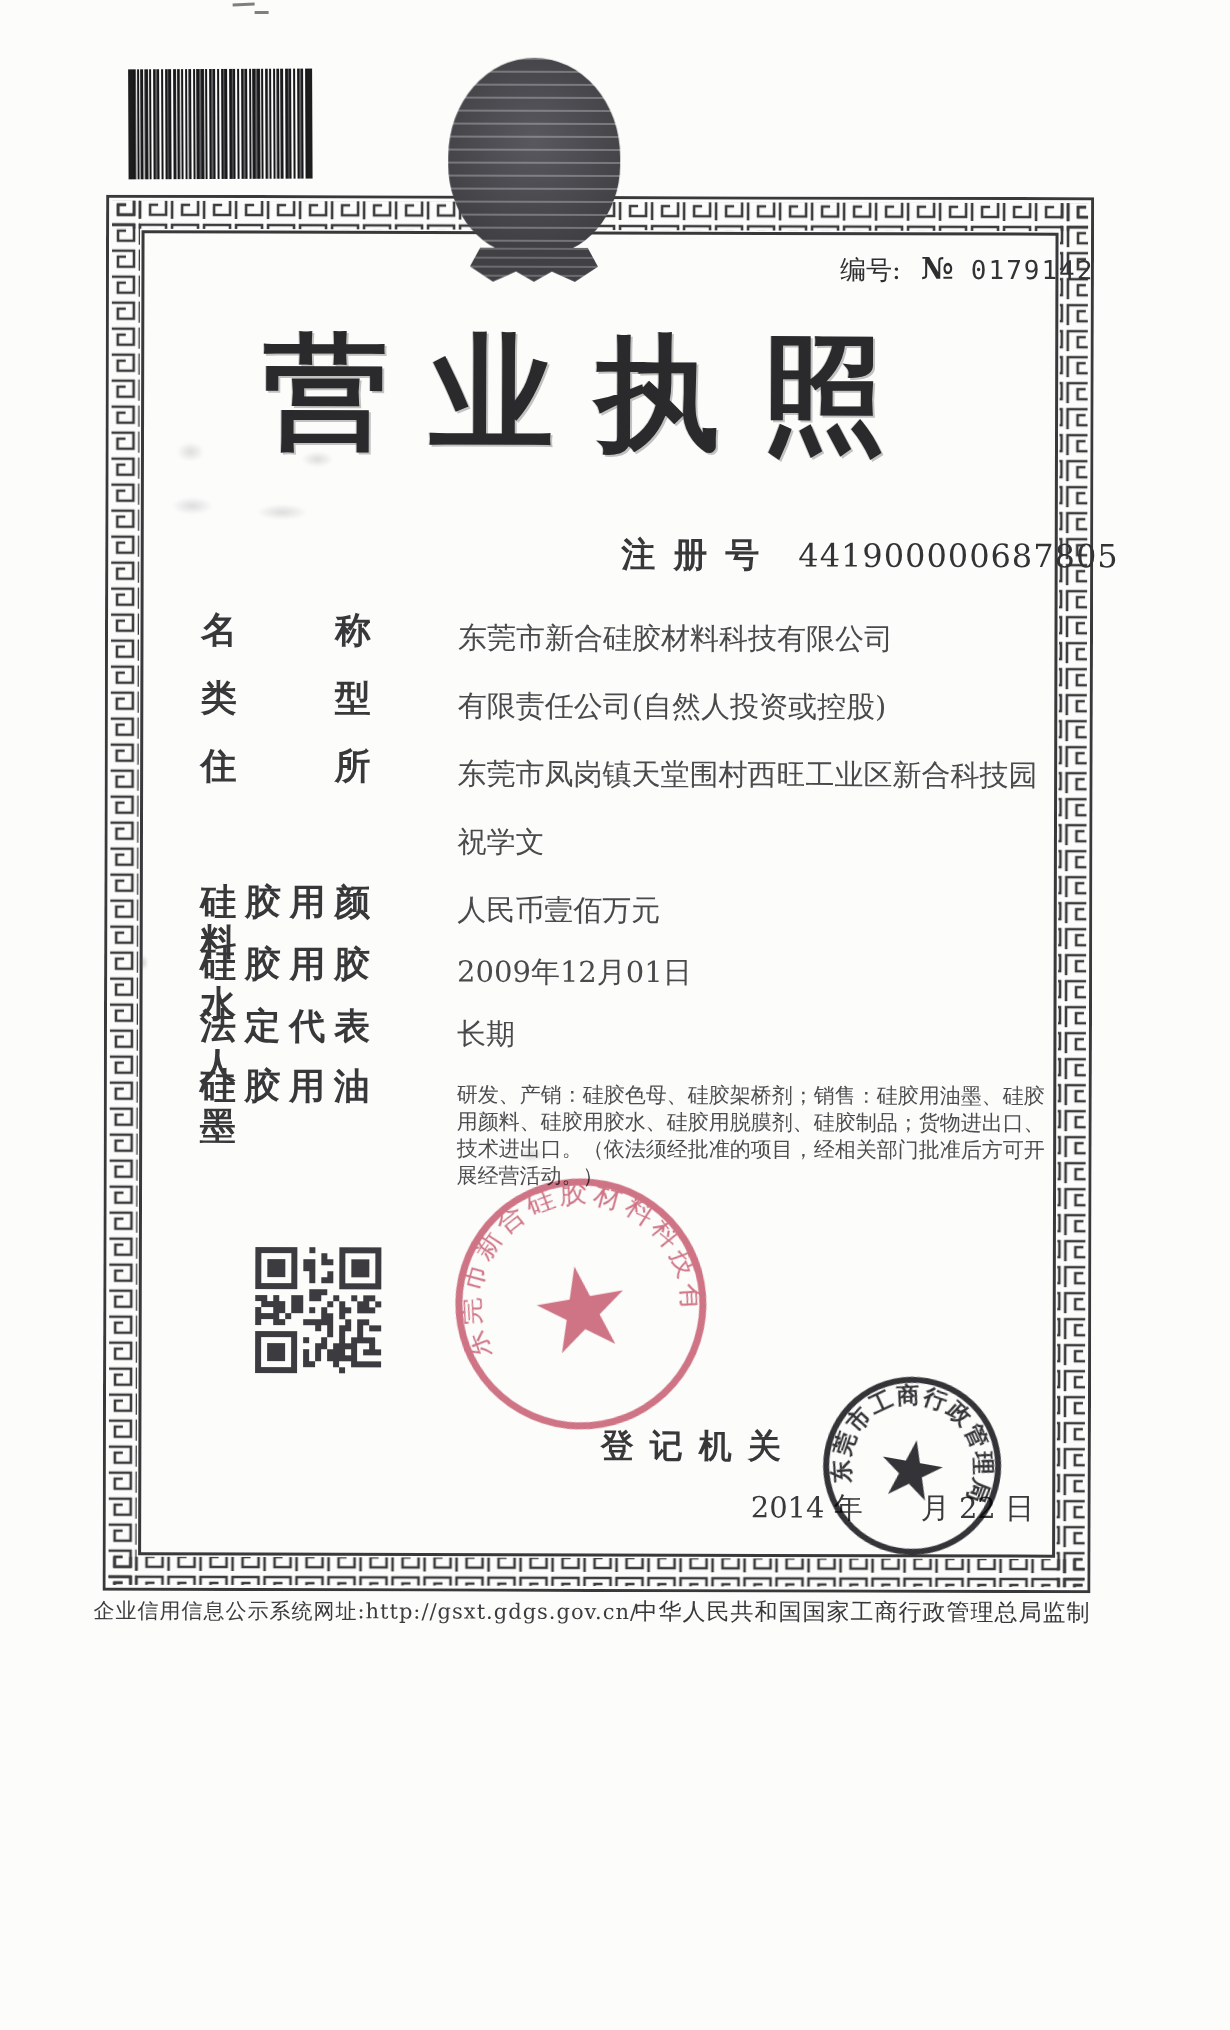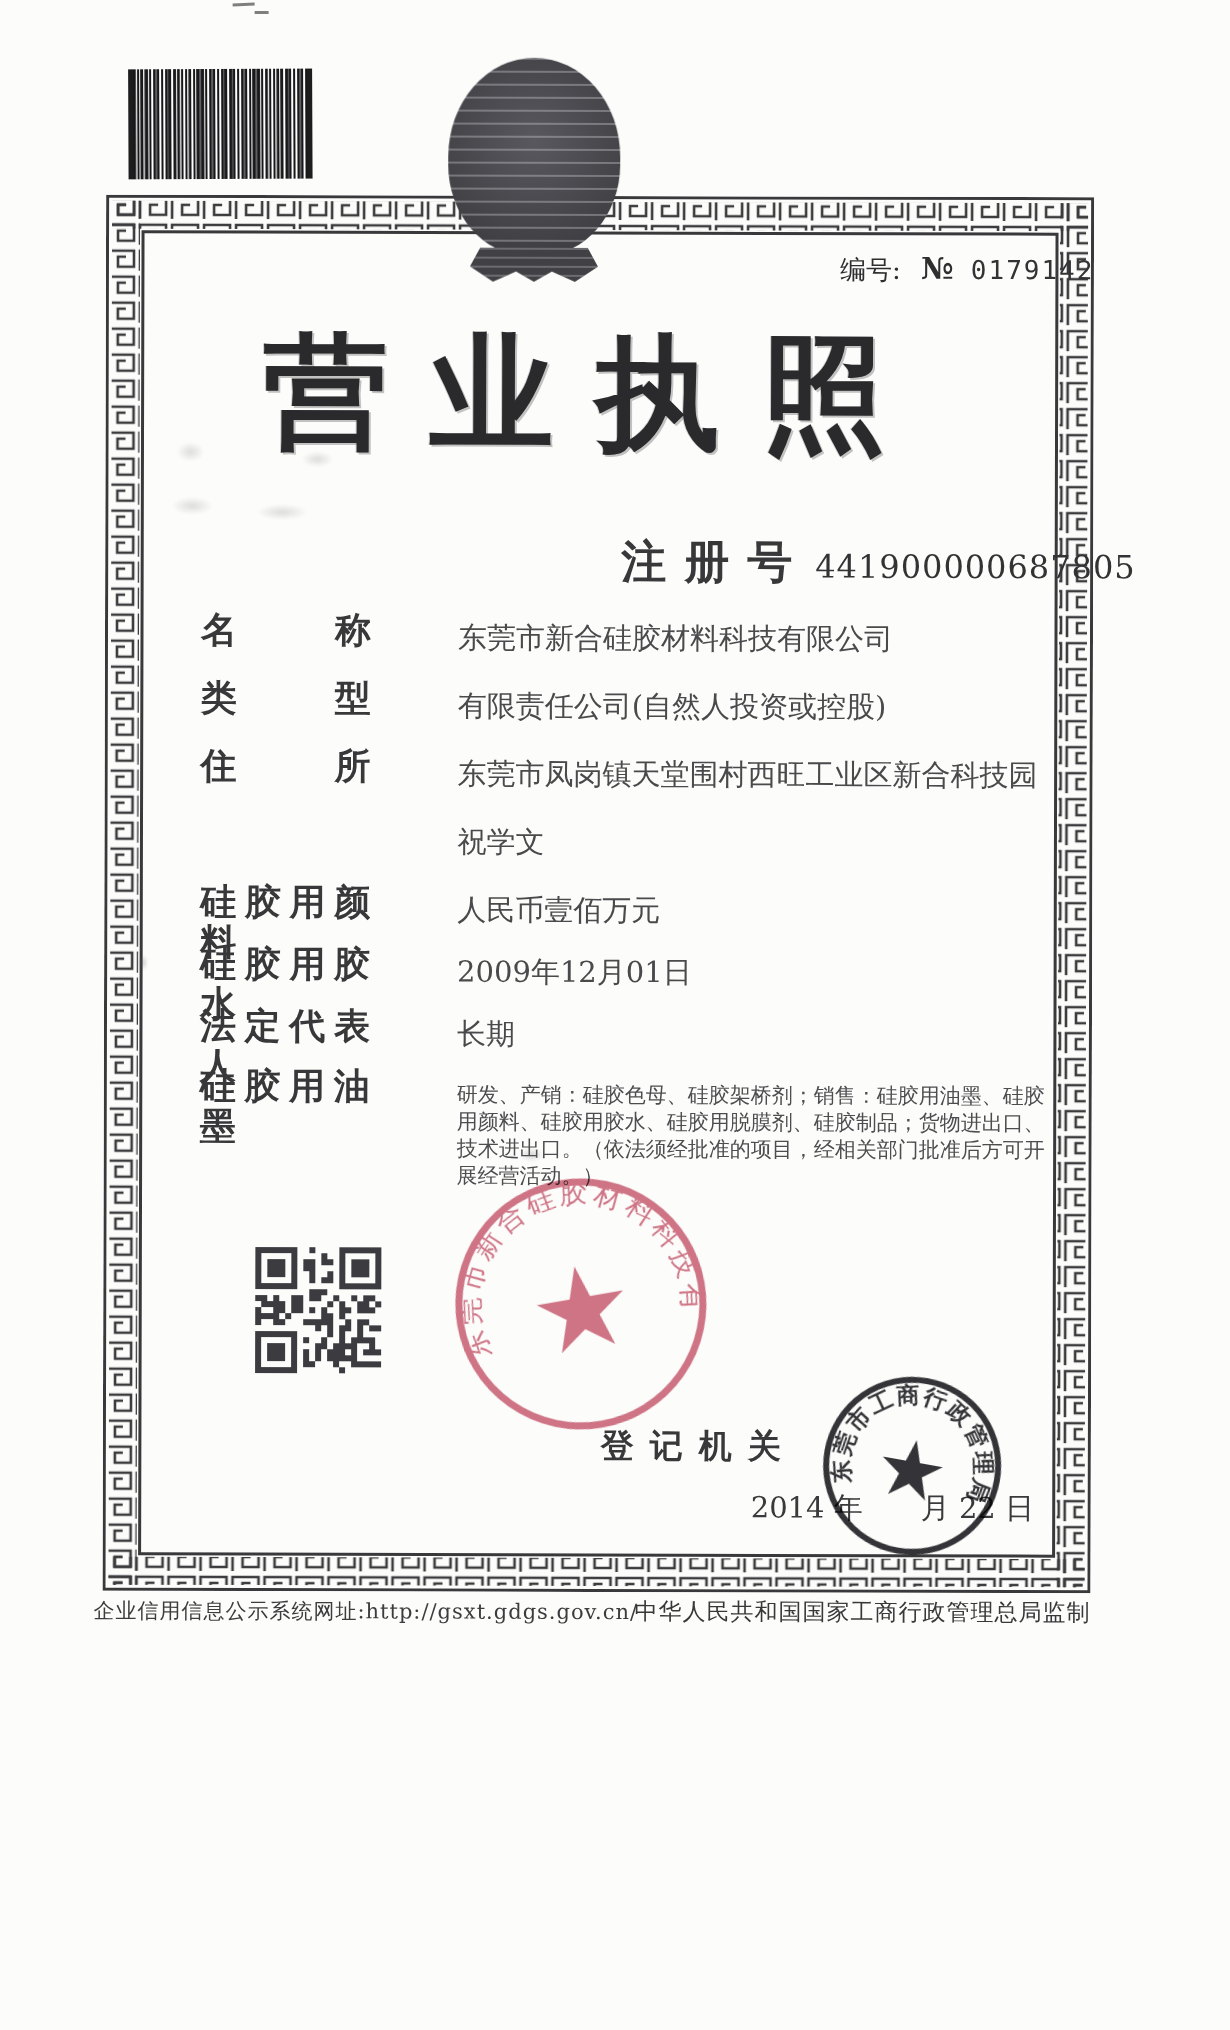--- a/index.html
+++ b/index.html
@@ -29,22 +29,22 @@
   .frame{position:absolute;left:104px;top:196px;z-index:1;}
 
   
   .serial{position:absolute;left:838px;top:250px;z-index:2;font-size:26px;color:#2e2e30;white-space:nowrap;}
   .serial .no-sign{font-weight:bold;font-size:30px;letter-spacing:1px;padding:0 8px 0 12px;}
   .serial .digits{font-family:"DejaVu Sans Mono","Liberation Mono",monospace;font-size:26px;letter-spacing:2px;color:#333336;}
   .title{position:absolute;left:262px;top:312px;z-index:2;font-size:124px;font-weight:900;
          letter-spacing:42px;color:#2a2a2c;white-space:nowrap;
          text-shadow:2px 2px 0 rgba(60,60,60,.30), -1px 0 0 rgba(60,60,60,.25);}
   .regno{position:absolute;left:620px;top:532px;z-index:2;white-space:nowrap;color:#333336;}
-  .regno .lbl{font-size:45px;font-weight:600;letter-spacing:18px;color:#38383a;}
-  .regno .num{font-size:32px;letter-spacing:1px;}
+  .regno .lbl{font-size:34px;font-weight:600;letter-spacing:18px;color:#38383a;}
+  .regno .num{font-size:32px;letter-spacing:1px;margin-left:16px;}
 
   
   .rows{position:absolute;left:200px;top:0;z-index:2;}
   .row{position:absolute;left:0;width:850px;}
   .row:nth-child(1){top:612px;}
   .row:nth-child(2){top:680px;}
   .row:nth-child(3){top:748px;}
   .row:nth-child(4){top:816px;}
   .row:nth-child(5){top:884px;}
   .row:nth-child(6){top:946px;}

